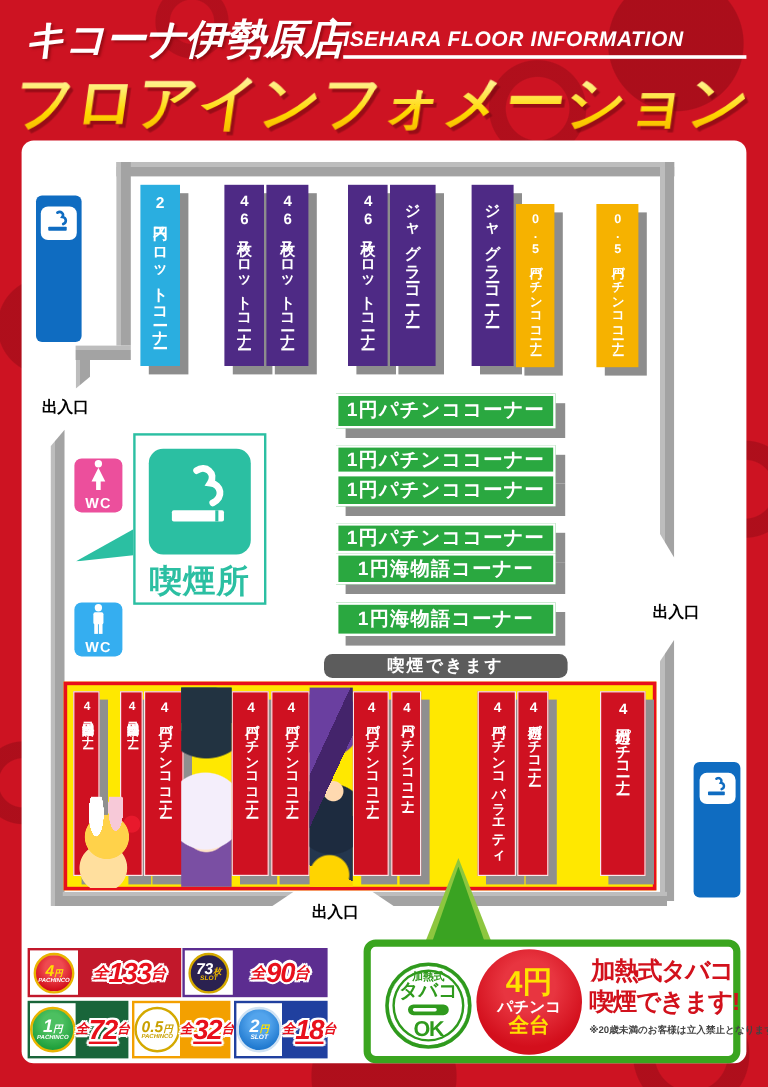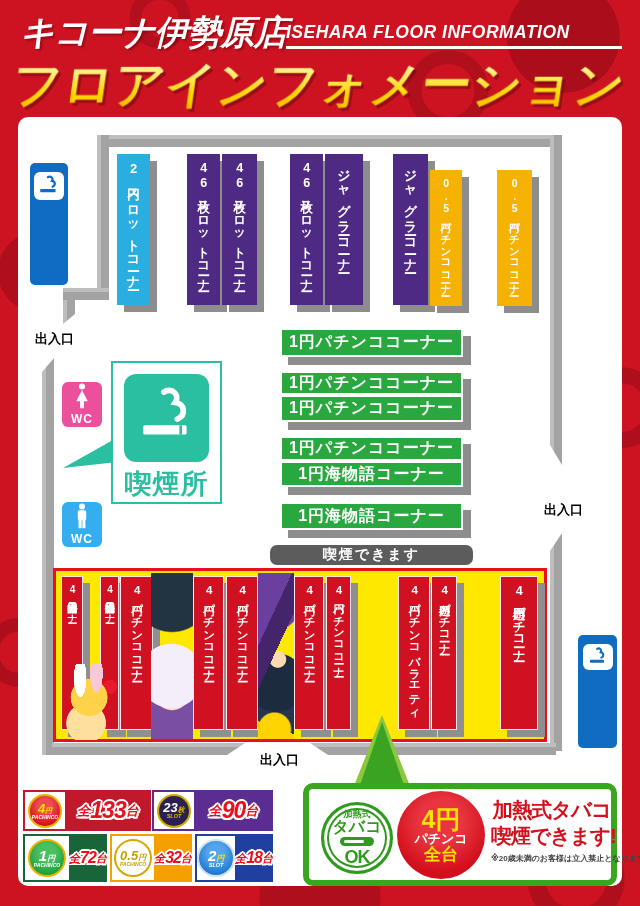--- a/index.html
+++ b/index.html
@@ -51,21 +51,21 @@
   .hcol{border:1px solid rgba(255,255,255,.9);box-shadow:7px 7px 0 #8f8f8f;background:#cf1121;display:flex;justify-content:center;}
   .gtri-outer{clip-path:polygon(50% 0,100% 100%,0 100%);background:#8dc63f;}
   .gtri-inner{position:absolute;left:6px;top:7px;right:6px;bottom:0;clip-path:polygon(50% 0,100% 100%,0 100%);background:#3aa322;}
   
   .badge{display:flex;align-items:center;}
   .badge .btile{background:#fff;display:flex;align-items:center;justify-content:center;}
   .logo-circle{border-radius:50%;display:flex;flex-direction:column;align-items:center;justify-content:center;line-height:1;}
   .cnt{display:flex;align-items:center;justify-content:center;color:#e8101c;font-style:italic;font-weight:900;line-height:1;flex:1;
     text-shadow:-2px 0 #fff,2px 0 #fff,0 -2px #fff,0 2px #fff,-1.5px -1.5px #fff,1.5px -1.5px #fff,-1.5px 1.5px #fff,1.5px 1.5px #fff;}
   .cnt .small{font-size:13px;} .cnt .num{font-size:23px;letter-spacing:-1px;} 
-  .cnt2 .small{font-size:11px;} .cnt2 .num{font-size:16px;}
+  .cnt2 .small{font-size:11px;} .cnt2 .num{font-size:23px;text-decoration:underline;}
   
   .notice{background:#fff;border:6px solid #3aa51f;border-radius:10px;}
   .notice .okcircle{position:absolute;left:12px;top:13px;width:72px;height:72px;border-radius:50%;border:3px solid #2f9a1d;box-shadow:inset 0 0 0 3px #fff,inset 0 0 0 5px #2f9a1d;background:#fff;display:flex;flex-direction:column;align-items:center;justify-content:center;line-height:1;color:#2f9a1d;font-weight:900;}
   .notice .redcircle{position:absolute;left:88px;top:2px;width:88px;height:88px;border-radius:50%;background:radial-gradient(circle at 50% 35%,#e83540 0 30%,#d30f1c 70%);display:flex;flex-direction:column;align-items:center;justify-content:center;line-height:1.05;}
   .notice .txt{position:absolute;left:182px;top:8px;width:120px;text-align:right;}
   .headline{color:#d2111c;font-weight:900;font-size:20.5px;letter-spacing:-1px;line-height:1.28;white-space:nowrap;}
   .note{color:#444;font-weight:700;font-size:8px;margin-top:4px;white-space:nowrap;}
   .devicepill{width:34px;height:9px;border-radius:5px;background:#2f9a1d;position:relative;margin:2px 0;}
   .devicepill:after{content:"";position:absolute;left:4px;top:3px;width:20px;height:3px;background:#fff;border-radius:2px;}
   
@@ -255,21 +255,21 @@
       </span>
       <span class="cnt">
           <span class="small">全</span>
           <span class="num">133</span>
           <span class="small">台</span>
         </span>
     </div>
     <div class="abs badge" style="left:134px;top:673px;width:121px;height:41px;background:#5c2d90;">
       <span class="btile" style="width:40px;height:37px;margin-left:2px;">
         <span class="logo-circle" style="width:34px;height:34px;background:#2a2150;border:2px solid #d4a900;">
-          <span style="font-size:13px;font-weight:900;font-style:italic;color:#fff;"><span>23</span><span style="font-size:7px;color:#e9b400;">枚</span></span>
+          <span style="font-size:13px;font-weight:900;font-style:italic;color:#fff;"><span>73</span><span style="font-size:7px;color:#e9b400;">枚</span></span>
           <span style="font-size:5.5px;color:#e9b400;font-style:italic;font-weight:700;">SLOT</span>
         </span>
       </span>
       <span class="cnt">
           <span class="small">全</span>
           <span class="num">90</span>
           <span class="small">台</span>
         </span>
     </div>
     <div class="abs badge" style="left:5px;top:717px;width:84px;height:48px;background:#19653a;">

